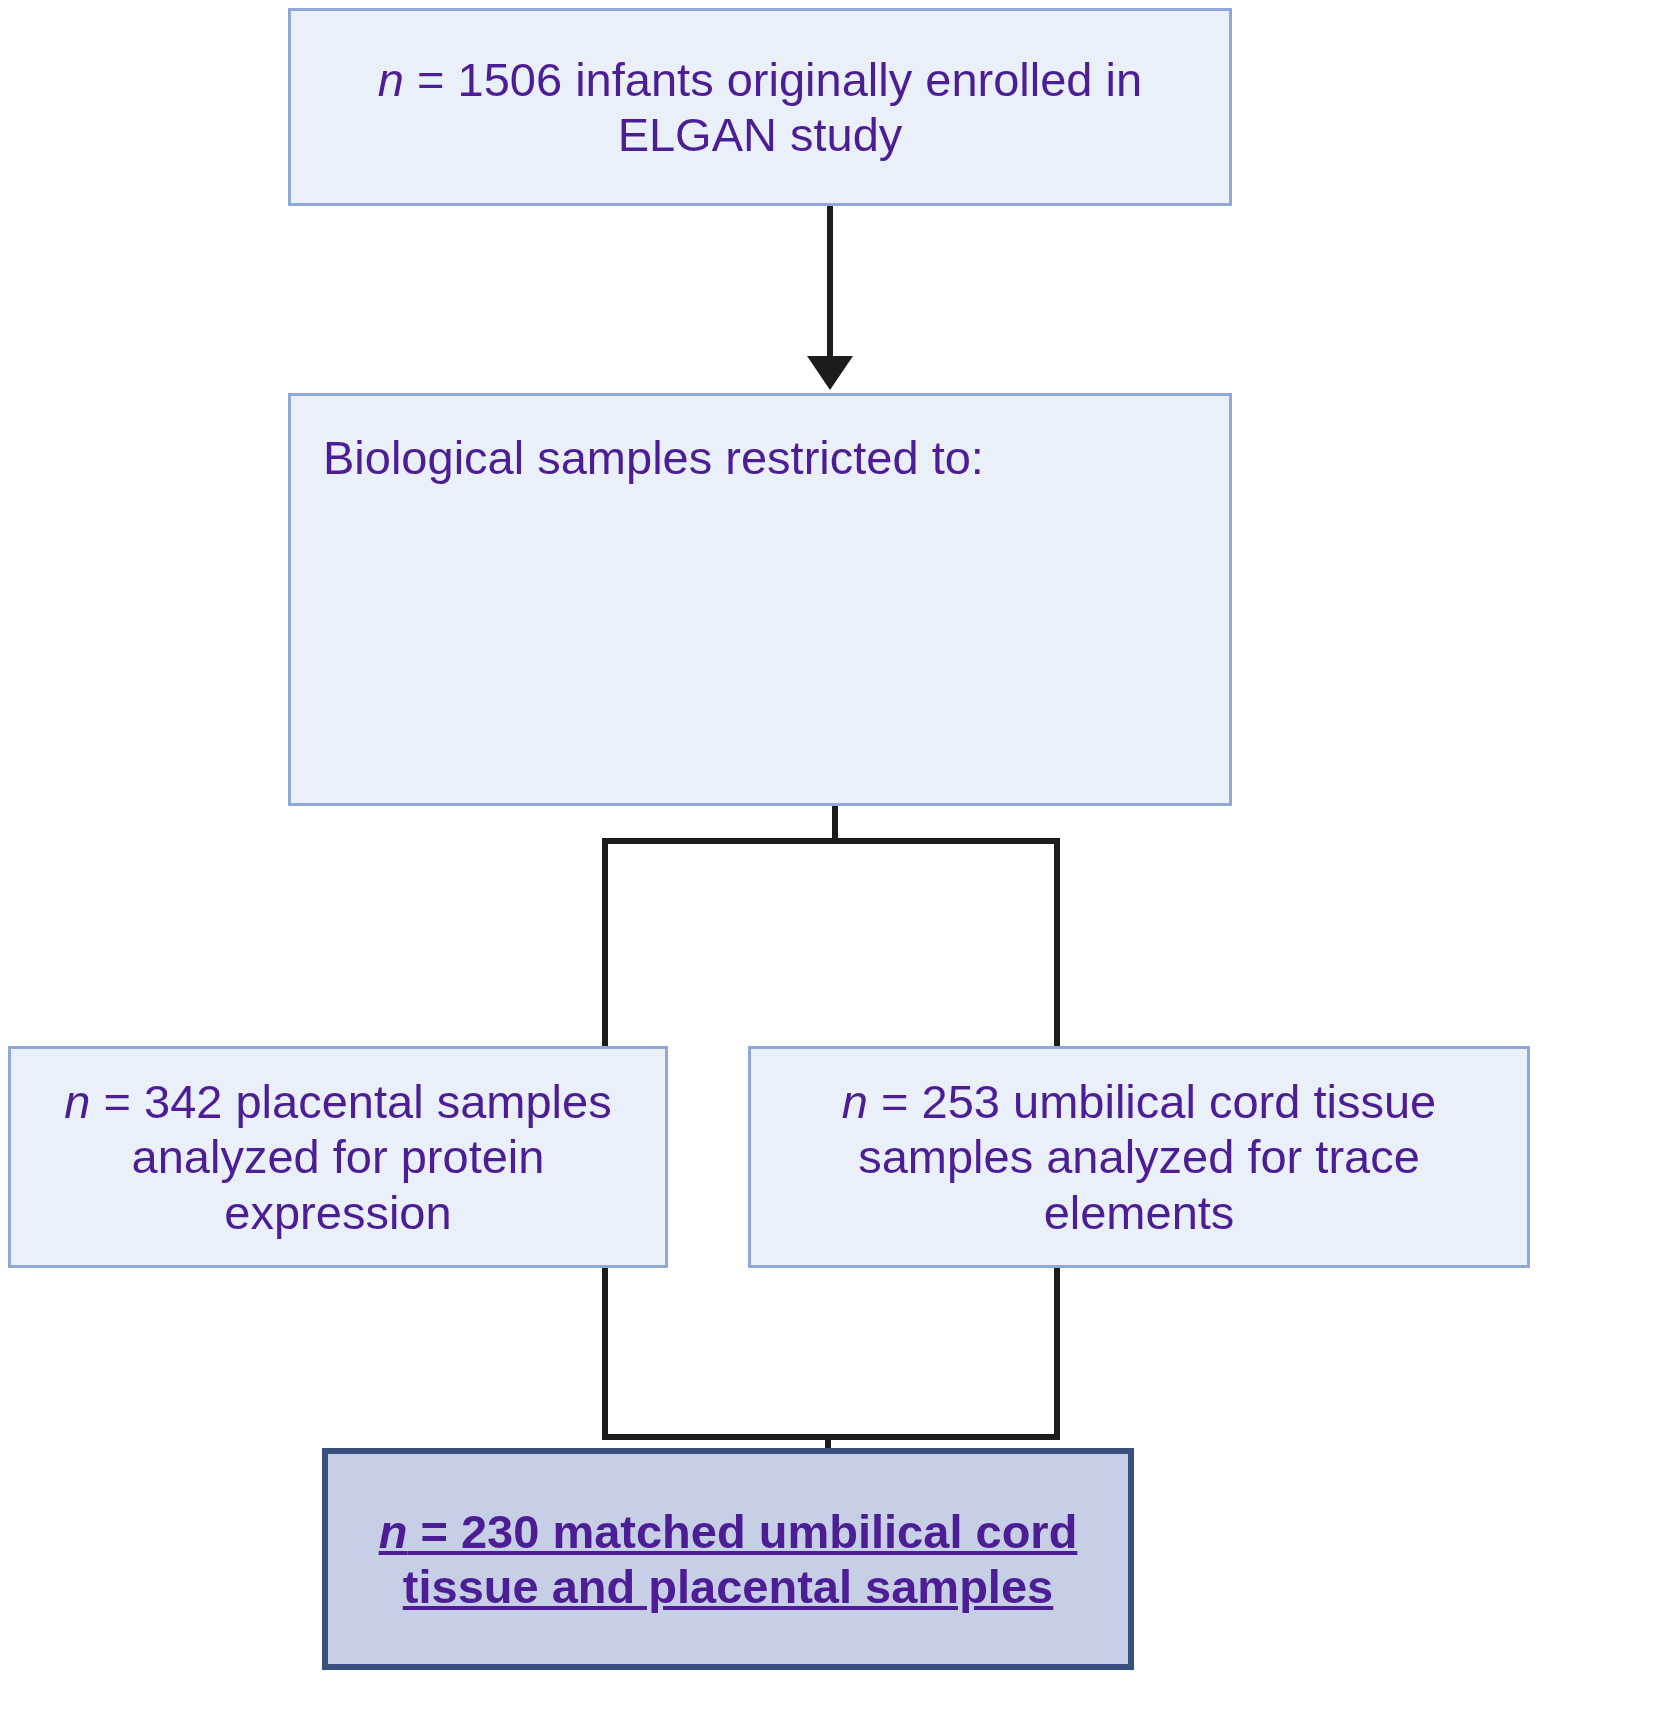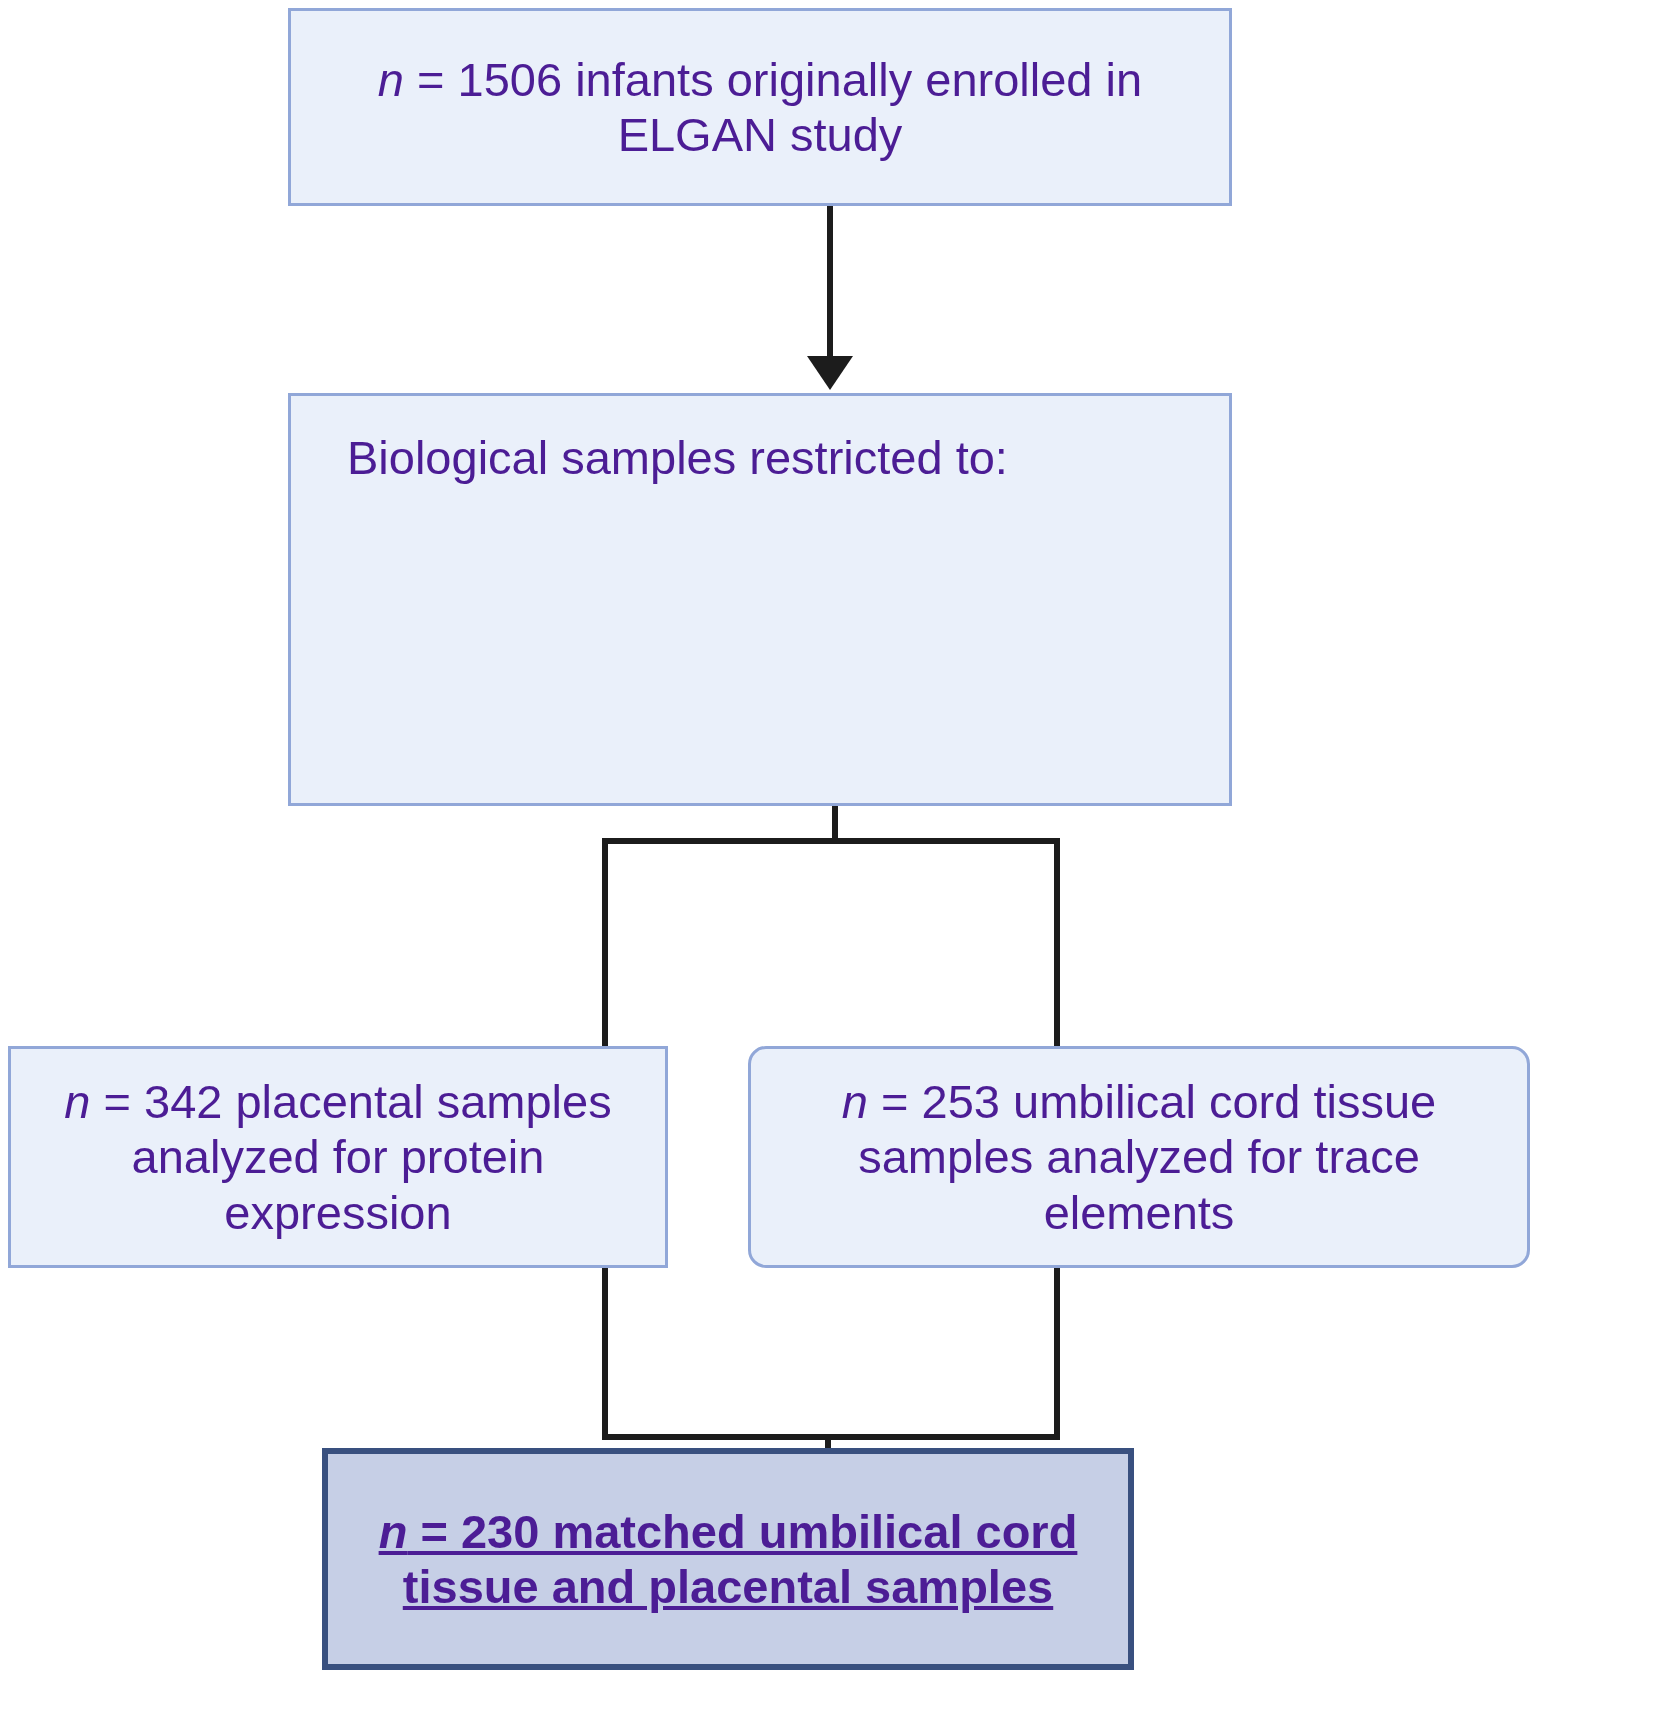--- a/index.html
+++ b/index.html
@@ -44,38 +44,37 @@
     width: 944px; height: 198px;
     text-align: center;
     font-size: 47px;
     padding: 0 34px;
   }
   #node-restriction {
     left: 288px;  top: 393px;
     width: 944px; height: 413px;
     text-align: left;
     font-size: 47px;
-    padding: 34px 30px 20px 56px;
+    padding: 34px 30px 20px 32px;
     justify-content: flex-start;
   }
   #node-placental {
     left: 8px;   top: 1046px;
     width: 660px; height: 128px;
     text-align: center;
     font-size: 47px;
     padding: 0 24px;
     height: 222px;
   }
   #node-cord {
     left: 748px; top: 1046px;
     width: 782px; height: 222px;
     text-align: center;
     font-size: 47px;
     padding: 0 24px;
-    border-radius: 18px;
   }
   #node-matched {
     left: 322px; top: 1448px;
     width: 812px; height: 222px;
     text-align: center;
     font-size: 47px;
     padding: 0 26px;
   }
 
   .italic-n { font-style: italic; }

